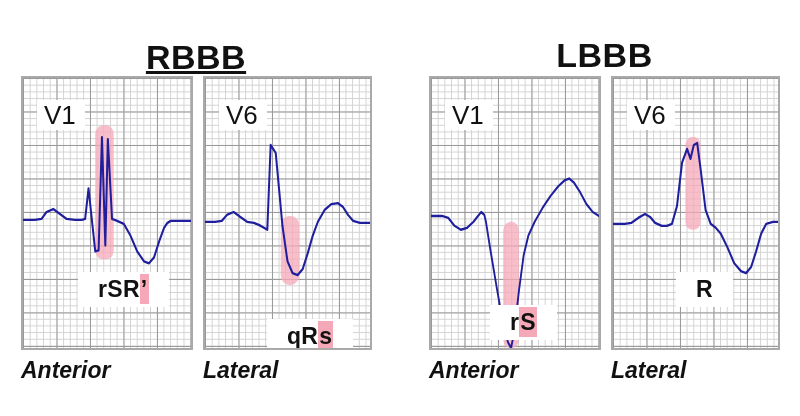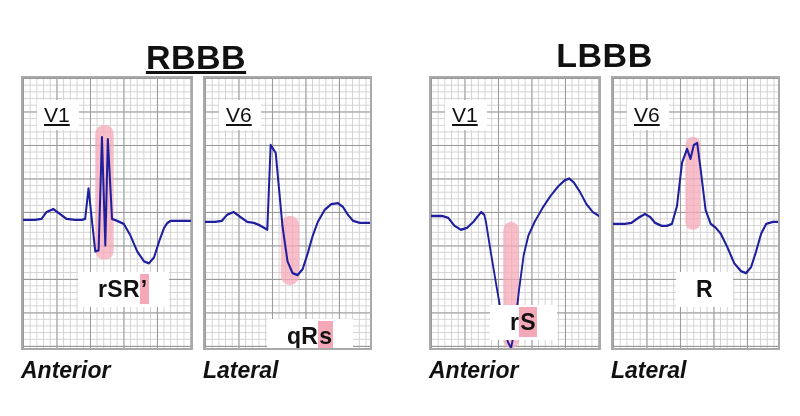--- a/index.html
+++ b/index.html
@@ -73,25 +73,24 @@
     display: block;
   }
 
   
   .lead-label {
     position: absolute;
     left: 14px;
     top: 22px;
     background: #ffffff;
     color: #111111;
-    font-size: 21px;
+    font-size: 26px;
     line-height: 24px;
     padding: 3px 9px 3px 7px;
     white-space: nowrap;
-    text-decoration: underline;
   }
 
   
   .morph-label {
     position: absolute;
     background: #ffffff;
     color: #111111;
     font-size: 23px;
     font-weight: bold;
     line-height: 27px;

